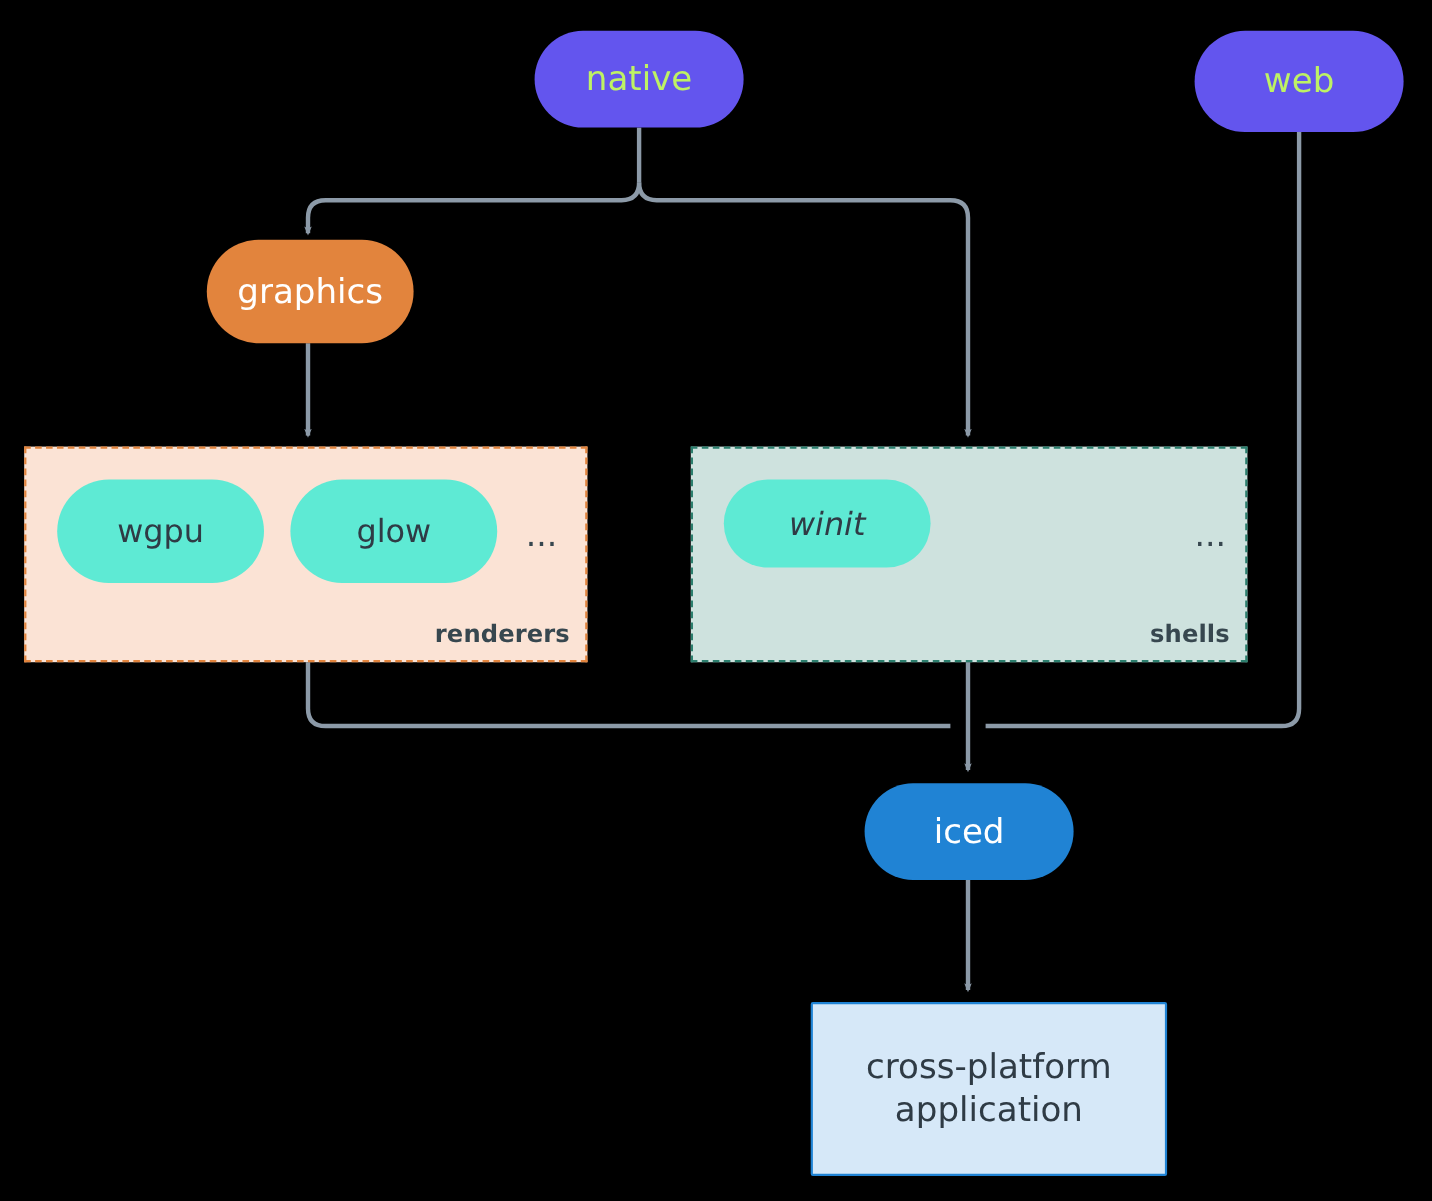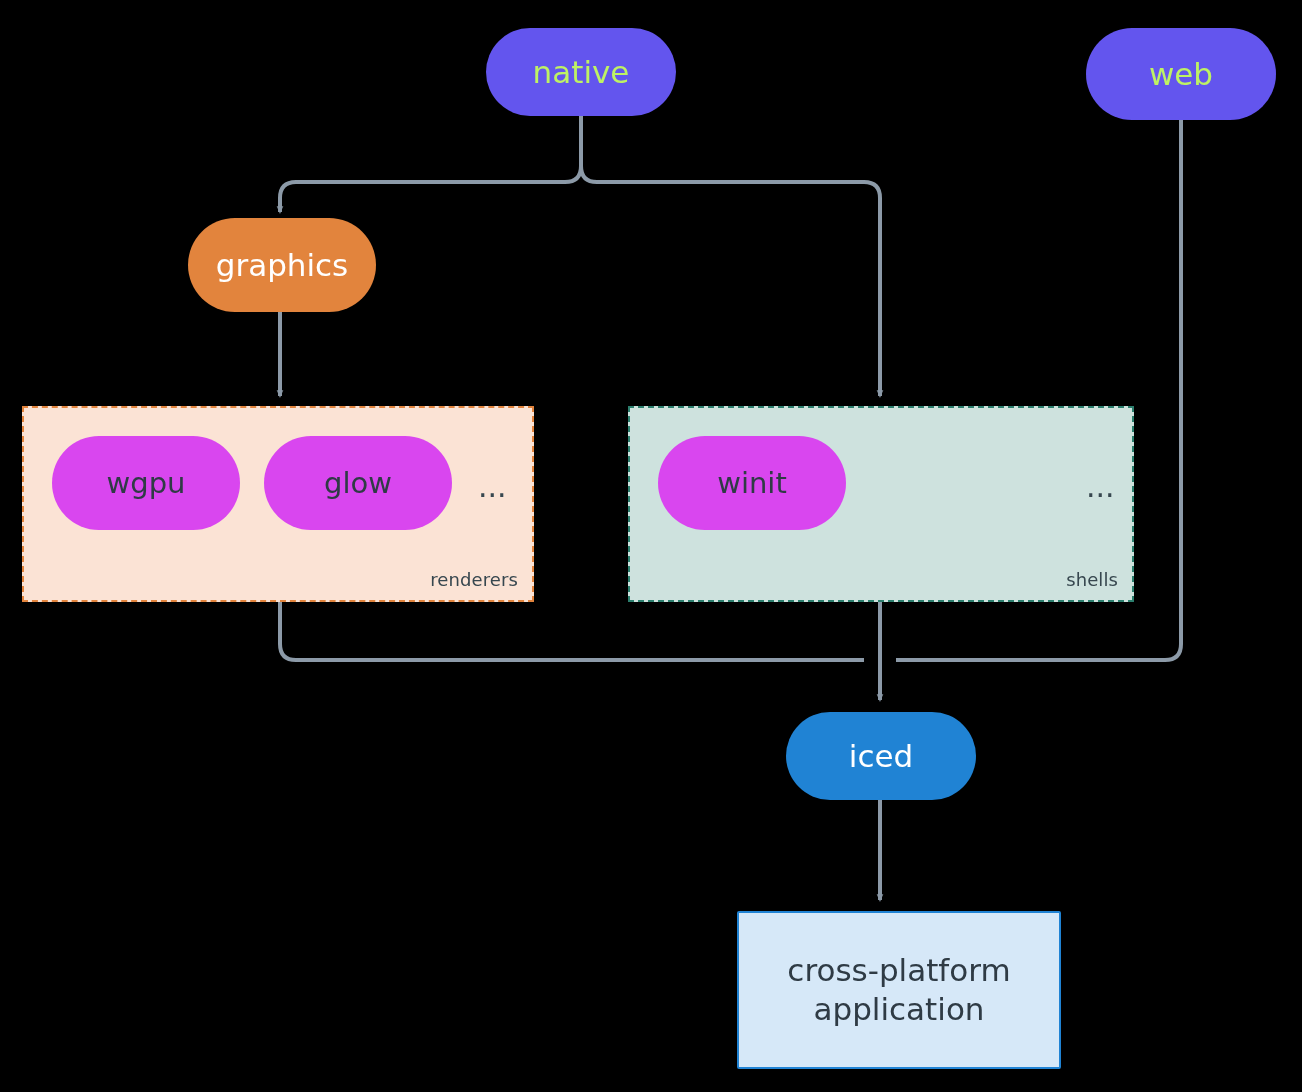--- a/index.html
+++ b/index.html
@@ -79,27 +79,28 @@
     border: 2px dashed #e2843d;
   }
   .group-shells {
     background: #cee2de;
     border: 2px dashed #2c7f6e;
   }
   .group-label {
     position: absolute;
     right: 14px;
     bottom: 10px;
-    font-size: 18px;
+    font-size: 22px;
     color: #37474f;
     letter-spacing: 0.1px;
+    font-weight: bold;
   }
   .leaf {
     position: absolute;
-    background: #d946ef;
+    background: #5eead4;
     color: #2f3b45;
     display: flex;
     align-items: center;
     justify-content: center;
     border-radius: 999px;
     font-size: 29px;
     box-sizing: border-box;
   }
   .ellipsis {
     position: absolute;
@@ -164,21 +165,21 @@
       <span>glow</span>
     </div>
 
     <span class="ellipsis" style="left:454px; top:64px;">...</span>
 
     <span class="group-label">renderers</span>
   </div>
 
   <div class="group group-shells" style="left:628px; top:406px; width:506px; height:196px;">
 
-    <div class="leaf" style="left:28px; top:28px; width:188px; height:94px;">
+    <div class="leaf" style="left:28px; top:28px; width:188px; height:80px;font-style:italic;">
       <span>winit</span>
     </div>
 
 
     <span class="ellipsis" style="left:456px; top:64px;">...</span>
 
     <span class="group-label">shells</span>
   </div>
 
   <div class="node pill node-iced" style="left:786px; top:712px; width:190px; height:88px;">

